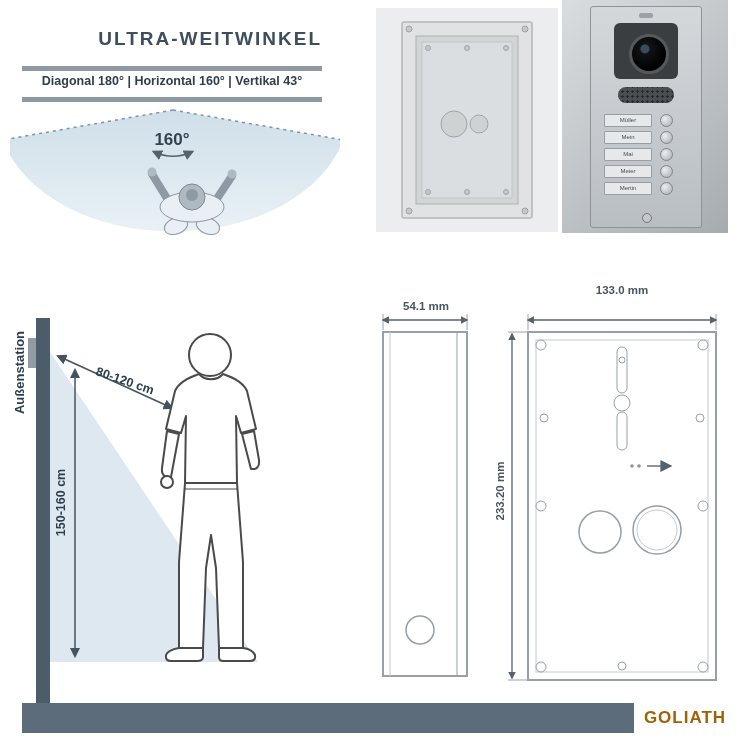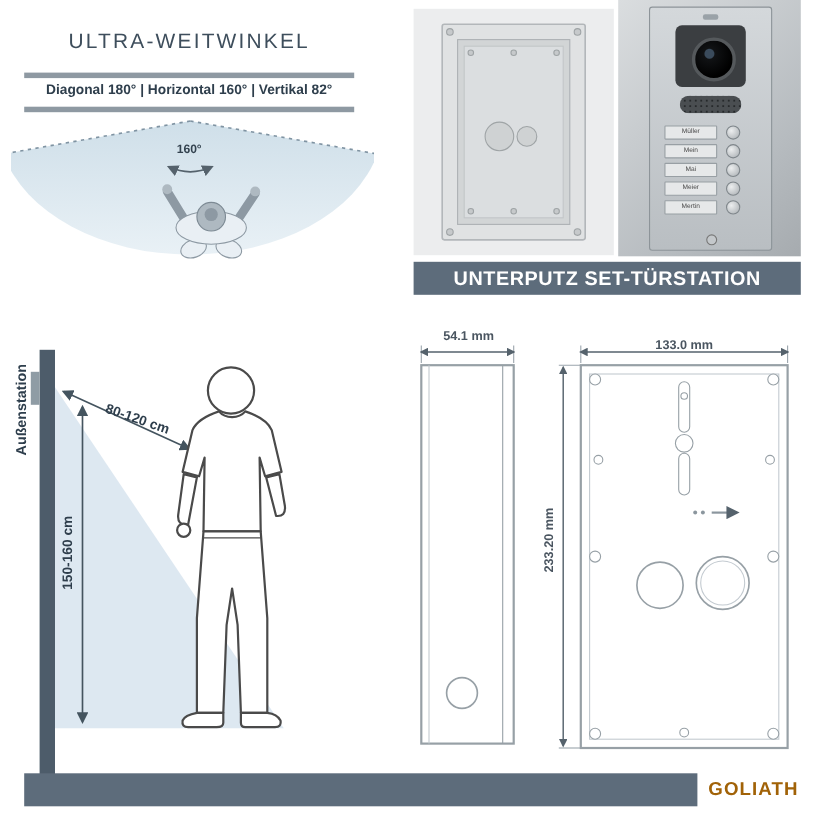--- a/index.html
+++ b/index.html
@@ -1,28 +1,28 @@
 <!DOCTYPE html>
 <html><head>
 <meta charset="utf-8">
 <style>
   html,body{margin:0;padding:0;background:#fff;}
   .page{position:relative;width:751px;height:751px;background:#fff;overflow:hidden;
         font-family:"Liberation Sans",sans-serif;color:#2e3e4c;}
   .abs{position:absolute;}
 
   
-  .wa-title{left:22px;top:28px;width:300px;text-align:center;font-size:19px;font-weight:400;
+  .wa-title{left:22px;top:28px;width:300px;text-align:right;font-size:19px;font-weight:700;
             letter-spacing:2px;color:#3e4e5c;white-space:nowrap;}
   .rule{left:22px;width:300px;height:5px;background:#8e99a2;}
   .rule-1{top:66px;}
   .rule-2{top:97px;}
   .wa-specs{left:12px;top:74px;width:320px;text-align:center;font-size:12.5px;font-weight:700;
             color:#2e3e4c;white-space:nowrap;}
-  .angle-label{left:146px;top:130px;width:52px;text-align:center;font-size:11px;font-weight:700;color:#33424f;}
+  .angle-label{left:146px;top:130px;width:52px;text-align:center;font-size:17px;font-weight:700;color:#33424f;}
 
   
   .photo-a{left:376px;top:8px;width:182px;height:224px;background:#ecedee;}
   .photo-b{left:562px;top:0;width:166px;height:233px;
            background:linear-gradient(135deg,#dadddf 0%,#b6bbbf 70%,#a6abaf 100%);}
   .station-face{position:absolute;left:28px;top:6px;width:110px;height:220px;border:1px solid #8d9499;
                 border-radius:3px;background:linear-gradient(180deg,#d4d8db,#b9bec2);}
   .station-brand{position:absolute;left:48px;top:6px;width:14px;height:5px;background:#9aa2a8;border-radius:2px;}
   .camera{position:absolute;left:23px;top:16px;width:64px;height:56px;background:#3b3e41;border-radius:6px;}
   .lens{position:absolute;left:15px;top:11px;width:34px;height:34px;border-radius:50%;
@@ -43,36 +43,36 @@
   
   .rot{transform-origin:0 0;transform:rotate(-90deg);}
   .wall-label{left:12px;top:425px;width:105px;text-align:center;font-size:13px;font-weight:700;}
   .height-label{left:54px;top:560px;width:115px;text-align:center;font-size:12.5px;font-weight:700;}
   .dist-label{left:80px;top:358px;width:100px;text-align:center;font-size:12.5px;font-weight:700;
               transform-origin:0 0;transform:rotate(19deg);}
 
   
   .dim{font-size:11.5px;font-weight:700;color:#4a5560;text-align:center;white-space:nowrap;}
   .dim-depth{left:383px;top:300px;width:86px;}
-  .dim-width{left:528px;top:308px;width:188px;}
+  .dim-width{left:528px;top:284px;width:188px;}
   .dim-height{left:494px;top:546px;width:110px;transform-origin:0 0;transform:rotate(-90deg);}
 
   
   .footer-bar{left:22px;top:703px;width:612px;height:30px;background:#5d6c7b;}
   .brand{left:638px;top:703px;width:94px;height:30px;display:flex;align-items:center;justify-content:center;
          font-size:17px;font-weight:800;letter-spacing:1px;color:#a16207;}
 </style>
 </head>
 <body>
 
 <div class="page">
 
   <div class="abs wa-title">ULTRA-WEITWINKEL</div>
   <div class="abs rule rule-1"></div>
-  <div class="abs wa-specs">Diagonal 180°  |  Horizontal 160°  |  Vertikal 82°</div>
+  <div class="abs wa-specs">Diagonal 180°  |  Horizontal 160°  |  Vertikal 43°</div>
   <div class="abs rule rule-2"></div>
 
   <svg class="abs" style="left:10px;top:102px;" width="330" height="158" viewBox="0 0 330 158">
     <defs>
       <linearGradient id="wg" x1="0" y1="0" x2="0" y2="1">
         <stop offset="0" stop-color="#cfdfe9"></stop>
           <stop offset="1" stop-color="#e9f1f6"></stop>
       </linearGradient>
       <marker id="arrW" viewBox="0 0 10 10" refX="8" refY="5" markerWidth="7" markerHeight="7" orient="auto-start-reverse">
         <path d="M0 0L10 5L0 10z" fill="#55626c"></path>
@@ -143,21 +143,20 @@
         </div>
         <div class="btn-row">
           <div class="plate">Mertin</div>
           <div class="bell"></div>
         </div>
       </div>
       <div class="screw-b"></div>
     </div>
   </div>
 
-  <div class="abs banner">UNTERPUTZ SET-TÜRSTATION</div>
 
   <svg class="abs" style="left:20px;top:310px;" width="320" height="395" viewBox="0 0 320 395">
     <defs>
       <marker id="arrB" viewBox="0 0 10 10" refX="8" refY="5" markerWidth="7" markerHeight="7" orient="auto-start-reverse">
         <path d="M0 0L10 5L0 10z" fill="#44545f"></path>
       </marker>
     </defs>
     <polygon points="30,42 238,352 30,352" fill="#d9e6ef" opacity="0.9"></polygon>
     <rect x="16" y="8" width="14" height="387" fill="#4d5c6a"></rect>
     <rect x="8" y="28" width="8" height="30" fill="#8f9ca5"></rect>

